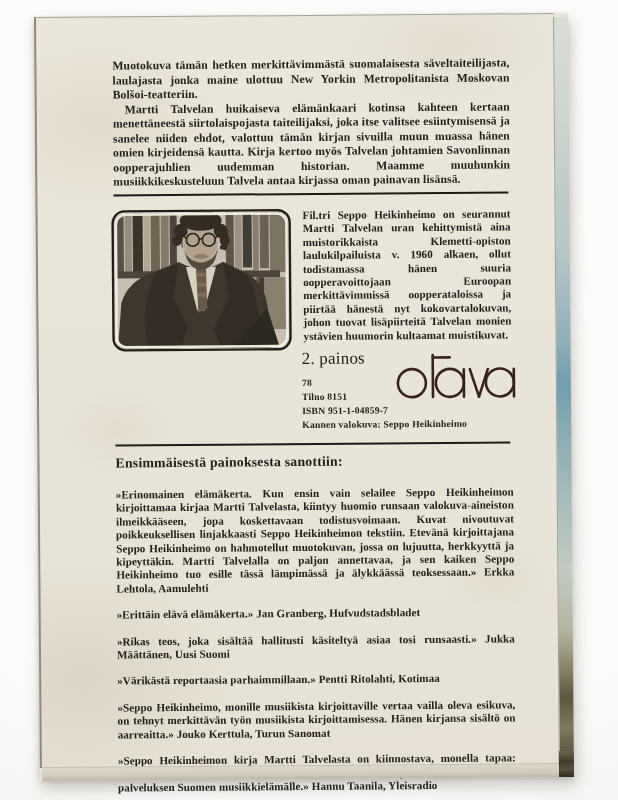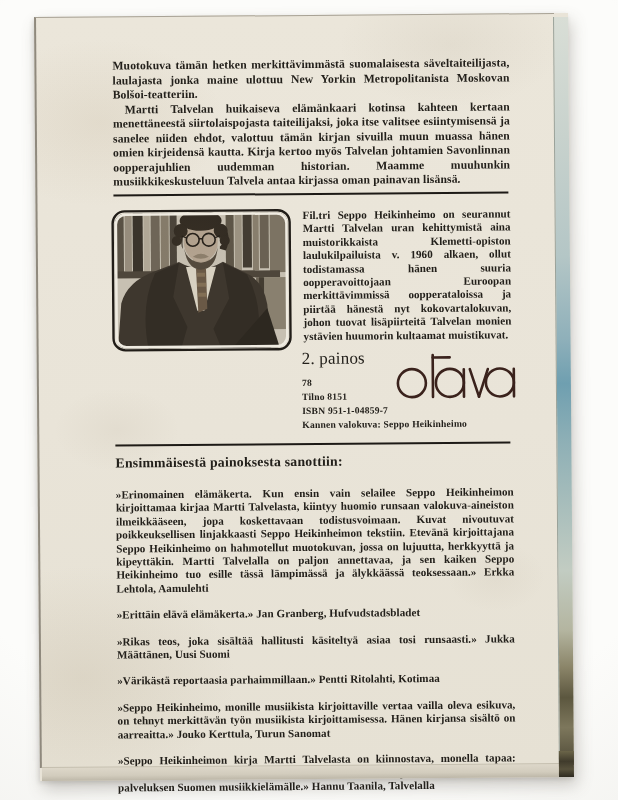--- a/index.html
+++ b/index.html
@@ -233,21 +233,21 @@
 
     <div class="rule r2"></div>
 
     <div class="reviews">
       <h2>Ensimmäisestä painoksesta sanottiin:</h2>
       <p><span>»Erinomainen elämäkerta. Kun ensin vain selailee Seppo Heikinheimon kirjoittamaa kirjaa Martti Talvelasta, kiintyy huomio runsaan valokuva-aineiston ilmeikkääseen, jopa koskettavaan todistusvoimaan. Kuvat nivoutuvat poikkeuksellisen linjakkaasti Seppo Heikinheimon tekstiin. Etevänä kirjoittajana Seppo Heikinheimo on hahmotellut muotokuvan, jossa on lujuutta, herkkyyttä ja kipeyttäkin. Martti Talvelalla on paljon annettavaa, ja sen kaiken Seppo Heikinheimo tuo esille tässä lämpimässä ja älykkäässä teoksessaan.»</span> <span>Erkka Lehtola, Aamulehti</span></p>
       <p><span>»Erittäin elävä elämäkerta.»</span> <span>Jan Granberg, Hufvudstadsbladet</span></p>
       <p><span>»Rikas teos, joka sisältää hallitusti käsiteltyä asiaa tosi runsaasti.»</span> <span>Jukka Määttänen, Uusi Suomi</span></p>
       <p><span>»Värikästä reportaasia parhaimmillaan.»</span> <span>Pentti Ritolahti, Kotimaa</span></p>
       <p><span>»Seppo Heikinheimo, monille musiikista kirjoittaville vertaa vailla oleva esikuva, on tehnyt merkittävän työn musiikista kirjoittamisessa. Hänen kirjansa sisältö on aarreaitta.»</span> <span>Jouko Kerttula, Turun Sanomat</span></p>
-      <p><span>»Seppo Heikinheimon kirja Martti Talvelasta on kiinnostava, monella tapaa: lukekaa se. Luulen että Heikinheimo tulee tällä kirjalla tehneeksi suuren palveluksen Suomen musiikkielämälle.»</span> <span>Hannu Taanila, Talvelalla</span></p>
+      <p><span>»Seppo Heikinheimon kirja Martti Talvelasta on kiinnostava, monella tapaa: lukekaa se. Luulen että Heikinheimo tulee tällä kirjalla tehneeksi suuren palveluksen Suomen musiikkielämälle.»</span> <span>Hannu Taanila, Yleisradio</span></p>
     </div>
 
   </div>
 
   <div class="fore-edge"></div>
   <div class="bottom-edge"></div>
   <div class="corner-pages"></div>
 </div>
 
 </body></html>

